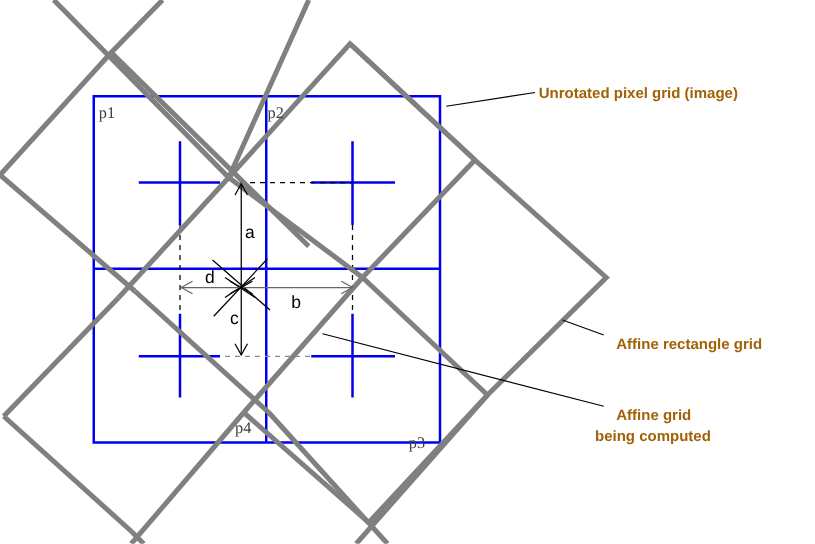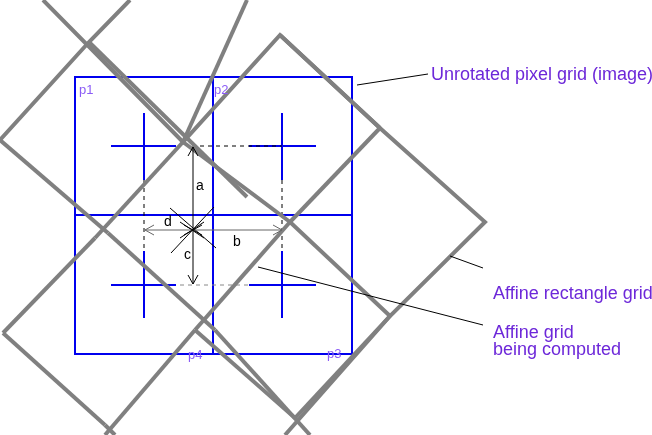--- a/index.html
+++ b/index.html
@@ -1,19 +1,19 @@
 <!DOCTYPE html>
 <html><head>
 <meta charset="utf-8">
 <style>
   html, body { margin: 0; padding: 0; background: #ffffff; }
   body { width: 652px; height: 435px; overflow: hidden; position: relative; font-family: "Liberation Sans", sans-serif; }
   #stage { position: absolute; left: 0; top: 0; width: 652px; height: 435px; }
-  .lbl { position: absolute; font-size: 18px; color: #6d28d9; white-space: nowrap; line-height: 16px; }
-  .plbl { position: absolute; font-size: 13px; color: #8b5cf6; line-height: 14px; }
+  .lbl { position: absolute; font-size: 12px; color: #a16207; white-space: nowrap; line-height: 16px; font-weight: bold; }
+  .plbl { position: absolute; font-size: 13px; color: #404040; line-height: 14px; font-family: Liberation Serif, serif; }
   .dlbl { position: absolute; font-size: 14px; color: #000; line-height: 14px; }
 </style>
 </head>
 <body>
 
 <div id="stage">
   <svg width="652" height="435" viewBox="0 0 652 435" xmlns="http://www.w3.org/2000/svg">
 
     <g stroke="#0000ee" stroke-width="2" fill="none">
       <rect x="75" y="77" width="277" height="277"></rect>
@@ -102,26 +102,26 @@
       <line x1="357" y1="85" x2="428" y2="74"></line>
       <line x1="450" y1="256" x2="483" y2="268"></line>
       <line x1="258" y1="267" x2="483" y2="325"></line>
     </g>
   </svg>
 
   
   <span class="plbl" style="left:79px; top:83px;">p1</span>
   <span class="plbl" style="left:214px; top:83px;">p2</span>
   <span class="plbl" style="left:327px; top:347px;">p3</span>
-  <span class="plbl" style="left:188px; top:348px;">p4</span>
+  <span class="plbl" style="left:188px; top:335px;">p4</span>
 
   
   <span class="dlbl" style="left:196px; top:178px;">a</span>
   <span class="dlbl" style="left:233px; top:234px;">b</span>
   <span class="dlbl" style="left:184px; top:247px;">c</span>
   <span class="dlbl" style="left:164px; top:214px;">d</span>
 
   
   <span class="lbl" style="left:431px; top:66px;">Unrotated pixel grid (image)</span>
-  <span class="lbl" style="left:493px; top:285px;">Affine rectangle grid</span>
+  <span class="lbl" style="left:493px; top:267px;">Affine rectangle grid</span>
   <span class="lbl" style="left:493px; top:324px;">Affine grid</span>
-  <span class="lbl" style="left:493px; top:341px;">being computed</span>
+  <span class="lbl" style="left:476px; top:341px;">being computed</span>
 </div>
 
 </body></html>

